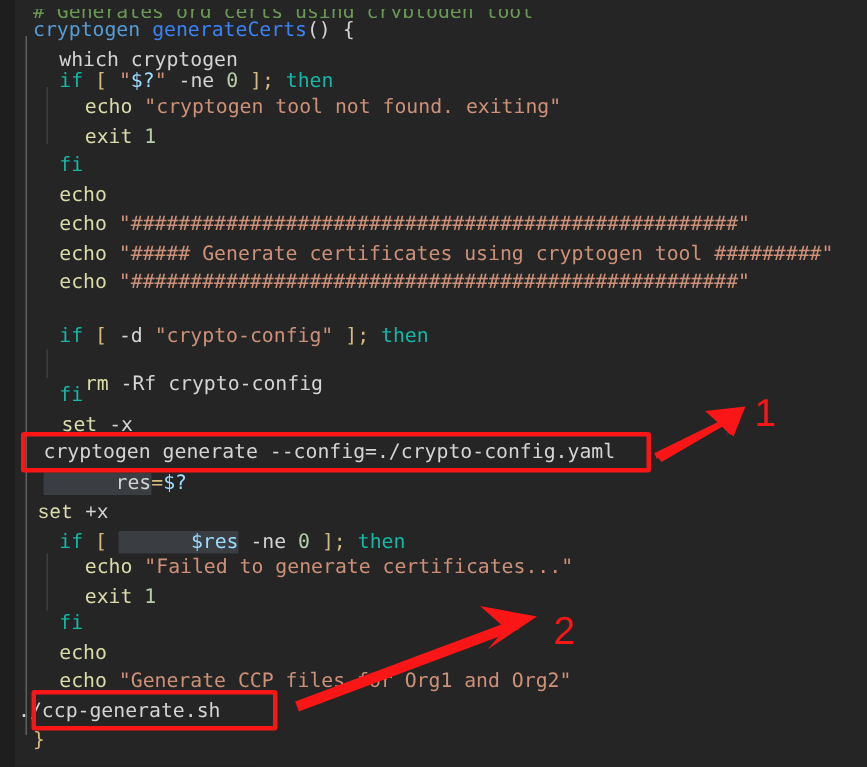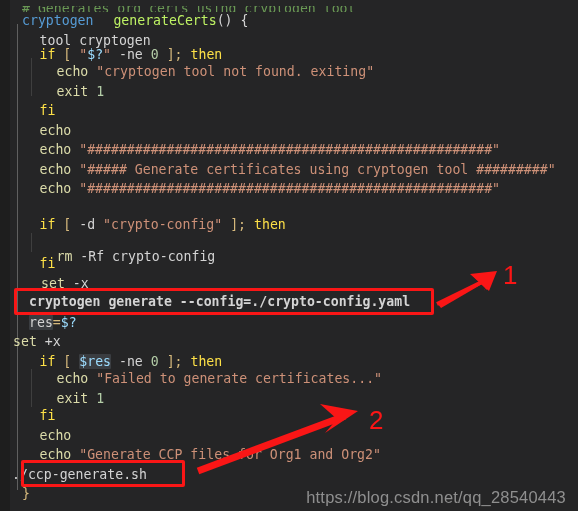--- a/index.html
+++ b/index.html
@@ -54,34 +54,35 @@
     left: 0;
     height: 19.5px;
     line-height: 19.5px;
     font-size: 13.2px;
     white-space: pre;
     letter-spacing: 0px;
     color: #d4d4d4;
   }
   .pad1 { padding-left: 22px; }
 
-  .kw        { color: #fde047; text-align: center; }   
+  .kw        { color: #14b8a6; text-align: center; }   
   .fnkw      { color: #569cd6; }   
-  .fnname    { color: #bef264; margin-left: 12px; }   
+  .fnname    { color: #3b82f6; }   
   .cmd       { color: #dcdcaa; }   
   .plain     { color: #d4d4d4; }
   .str       { color: #ce9178; }   
   .punc      { color: #d7ba7d; }   
   .var       { color: #9cdcfe; }   
   .num       { color: #b5cea8; }   
   .opt       { color: #d4d4d4; }
   .comment   { color: #6a9955; }
   .hl {
     background: #3a3d41;
     border-radius: 1px;
+    padding-left: 48px;
   }
 
   
   .anno-box {
     position: absolute;
     border: 3px solid #fa1616;
     box-sizing: border-box;
     border-radius: 2px;
     pointer-events: none;
   }
@@ -133,37 +134,37 @@
   <div class="indent-guide faint" style="left:31px; top:58px; height:38px;"></div>
   <div class="indent-guide faint" style="left:31px; top:233px; height:19px;"></div>
   <div class="indent-guide faint" style="left:31px; top:369px; height:38px;"></div>
 
   <div class="topcut">
     <div class="line pad1"><span class="comment"># Generates org certs using cryptogen tool</span></div>
   </div>
 
   <div class="lines">
     <div class="line" style="top:11px;  padding-left:22px;"><span class="fnkw">cryptogen</span><span class="plain"> </span><span class="fnname">generateCerts</span><span class="plain">() {</span></div>
-    <div class="line" style="top:30.5px; padding-left:39.5px;"><span class="plain">tool cryptogen</span></div>
+    <div class="line" style="top:30.5px; padding-left:39.5px;"><span class="plain">which cryptogen</span></div>
     <div class="line" style="top:45px;  padding-left:39.5px;"><span class="kw">if</span><span class="plain"> </span><span class="punc">[</span><span class="plain"> </span><span class="str">"</span><span class="var">$?</span><span class="str">"</span><span class="plain"> -ne </span><span class="num">0</span><span class="plain"> </span><span class="punc">]</span><span class="punc">;</span><span class="plain"> </span><span class="kw">then</span></div>
     <div class="line" style="top:62px;  padding-left:56.5px;"><span class="cmd">echo</span><span class="plain"> </span><span class="str">"cryptogen tool not found. exiting"</span></div>
     <div class="line" style="top:81.5px; padding-left:56.5px;"><span class="cmd">exit</span><span class="plain"> </span><span class="num">1</span></div>
     <div class="line" style="top:101px; padding-left:39.5px;"><span class="kw">fi</span></div>
     <div class="line" style="top:120.5px; padding-left:39.5px;"><span class="cmd">echo</span></div>
     <div class="line" style="top:140px; padding-left:39.5px;"><span class="cmd">echo</span><span class="plain"> </span><span class="str">"###################################################"</span></div>
     <div class="line" style="top:159.5px; padding-left:39.5px;"><span class="cmd">echo</span><span class="plain"> </span><span class="str">"##### Generate certificates using cryptogen tool #########"</span></div>
     <div class="line" style="top:179px; padding-left:39.5px;"><span class="cmd">echo</span><span class="plain"> </span><span class="str">"###################################################"</span></div>
     <div class="line" style="top:198.5px; padding-left:39.5px;"></div>
     <div class="line" style="top:215px; padding-left:39.5px;"><span class="kw">if</span><span class="plain"> </span><span class="punc">[</span><span class="plain"> </span><span class="opt">-d</span><span class="plain"> </span><span class="str">"crypto-config"</span><span class="plain"> </span><span class="punc">]</span><span class="punc">;</span><span class="plain"> </span><span class="kw">then</span></div>
     <div class="line" style="top:234.5px; padding-left:56.5px;margin-top:12px;"><span class="cmd">rm</span><span class="plain"> -Rf crypto-config</span></div>
     <div class="line" style="top:254px; padding-left:39.5px;"><span class="kw">fi</span></div>
     <div class="line" style="top:273.5px; padding-left:41px;"><span class="cmd">set</span><span class="plain"> -x</span></div>
-    <div class="line" style="top:292px; padding-left:29px;font-weight:bold;"><span class="plain">cryptogen generate --config=./crypto-config.yaml</span></div>
+    <div class="line" style="top:292px; padding-left:29px;"><span class="plain">cryptogen generate --config=./crypto-config.yaml</span></div>
     <div class="line" style="top:312.5px; padding-left:29px;"><span class="plain hl">res</span><span class="punc">=</span><span class="var">$?</span></div>
-    <div class="line" style="top:332px; padding-left:13px;"><span class="cmd">set</span><span class="plain"> +x</span></div>
+    <div class="line" style="top:332px; padding-left:25px;font-family:Liberation Mono, monospace;"><span class="cmd">set</span><span class="plain"> +x</span></div>
     <div class="line" style="top:351.5px; padding-left:39.5px;"><span class="kw">if</span><span class="plain"> </span><span class="punc">[</span><span class="plain"> </span><span class="var hl">$res</span><span class="plain"> -ne </span><span class="num">0</span><span class="plain"> </span><span class="punc">]</span><span class="punc">;</span><span class="plain"> </span><span class="kw">then</span></div>
     <div class="line" style="top:369px; padding-left:56.5px;"><span class="cmd">echo</span><span class="plain"> </span><span class="str">"Failed to generate certificates..."</span></div>
     <div class="line" style="top:388.5px; padding-left:56.5px;"><span class="cmd">exit</span><span class="plain"> </span><span class="num">1</span></div>
     <div class="line" style="top:406px; padding-left:39.5px;"><span class="kw">fi</span></div>
     <div class="line" style="top:425.5px; padding-left:39.5px;"><span class="cmd">echo</span></div>
     <div class="line" style="top:445px; padding-left:39.5px;"><span class="cmd">echo</span><span class="plain"> </span><span class="str">"Generate CCP files for Org1 and Org2"</span></div>
     <div class="line" style="top:464.5px; padding-left:12px;"><span class="plain">./ccp-generate.sh</span></div>
     <div class="line" style="top:484px; padding-left:22px;"><span class="punc">}</span></div>
   </div>
 
@@ -182,15 +183,14 @@
 
     <g>
       <path d="M198,471 L345,416" stroke="#fa1616" stroke-width="7" fill="none"></path>
       <polygon points="358,411 320,404 337,419 325,433" fill="#fa1616"></polygon>
     </g>
   </svg>
 
   <div class="anno-num" style="left:503px; top:262px;">1</div>
   <div class="anno-num" style="left:369px; top:407px;">2</div>
 
-  <div class="watermark">https://blog.csdn.net/qq_28540443</div>
 
 </div>
 
 </body></html>

